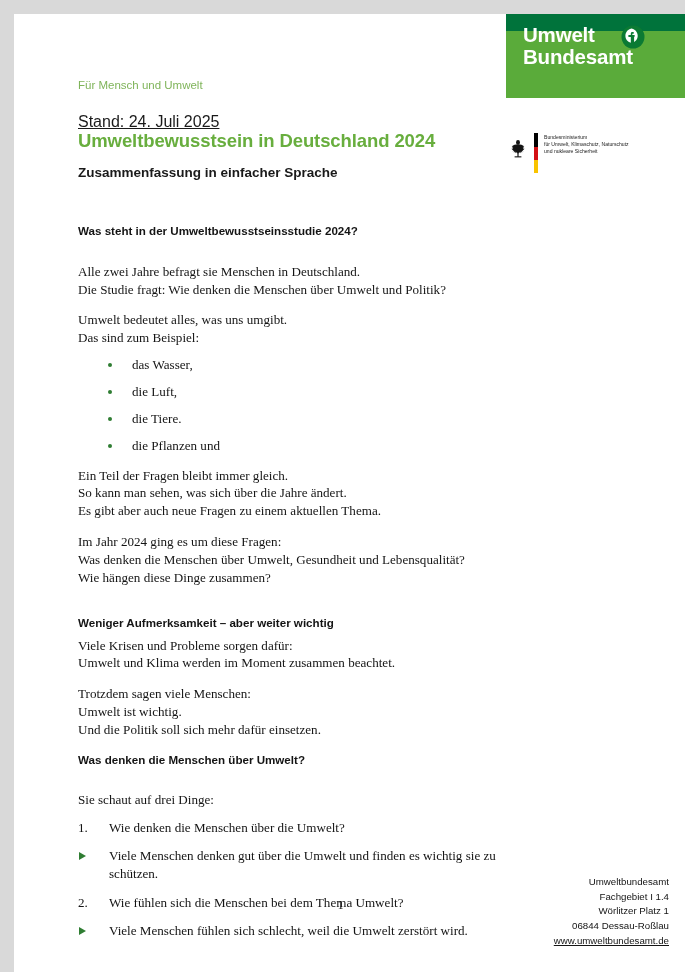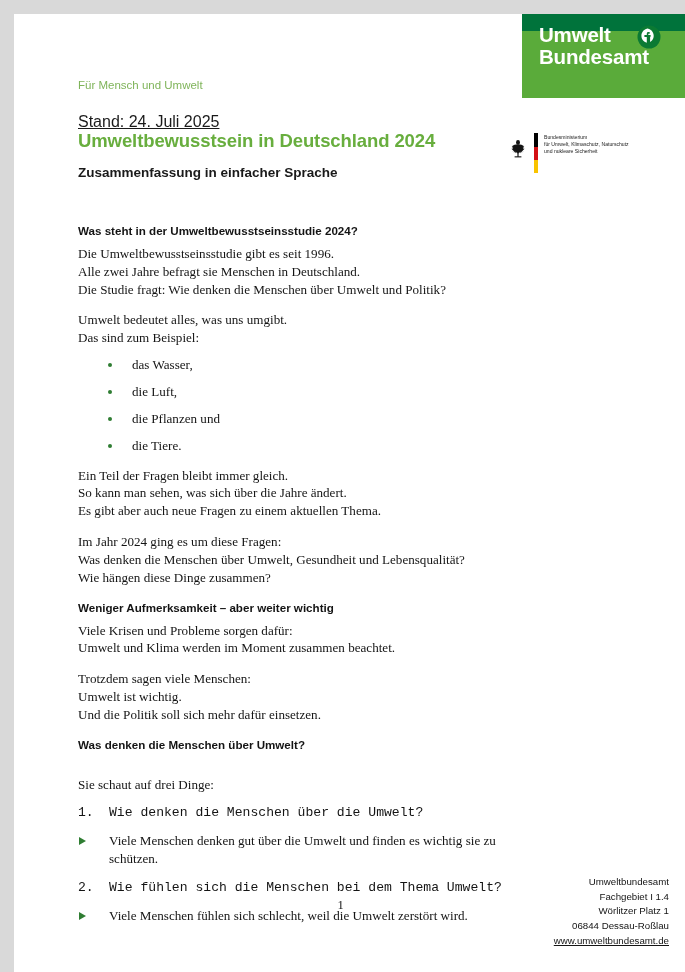--- a/index.html
+++ b/index.html
@@ -19,21 +19,21 @@
     top: 14px;
     width: 671px;
     height: 958px;
     background: #ffffff;
     overflow: hidden;
   }
 
   
   .logo-block {
     position: absolute;
-    right: 6px;
+    right: 22px;
     top: 0;
     width: 157px;
     height: 84px;
     margin-left: 24px;
   }
   .logo-topbar {
     position: absolute;
     left: 0;
     top: 0;
     width: 180px;
@@ -151,21 +151,21 @@
     font-family: "Liberation Sans", sans-serif;
     font-weight: bold;
     font-size: 11.6px;
     color: #141414;
     margin: 0 0 6px 0;
   }
   p.para {
     margin: 0 0 13px 0;
   }
   p.para.tight { margin-bottom: 0; }
-  p.para.gap-lg { margin-bottom: 13px; }
+  p.para.gap-lg { margin-bottom: 28px; }
 
   ul.bullets {
     list-style: none;
     margin: 9px 0 12px 0;
     padding: 0;
   }
   ul.bullets li {
     position: relative;
     padding-left: 54px;
     margin-bottom: 9px;
@@ -185,21 +185,20 @@
     list-style: none;
     margin: 10px 0 0 0;
     padding: 0;
     counter-reset: qn;
   }
   ol.numlist > li.num {
     position: relative;
     padding-left: 31px;
     margin-bottom: 10px;
     counter-increment: qn;
-    font-family: Liberation Mono, monospace;
   }
   ol.numlist > li.num::before {
     content: counter(qn) ".";
     position: absolute;
     left: 0;
     top: 0;
   }
   li.arrow {
     position: relative;
     list-style: none;
@@ -289,35 +288,35 @@
   <div class="tagline">Für Mensch und Umwelt</div>
   <div class="stand">Stand: 24. Juli 2025</div>
   <div class="doc-title">Umweltbewusstsein in Deutschland 2024</div>
   <div class="doc-subtitle">Zusammenfassung in einfacher Sprache</div>
 
   <div class="content">
 
     <div class="sec-head">Was steht in der Umweltbewusstseinsstudie 2024?</div>
 
     <p class="para">
-      <span>Die Umweltbewusstseinsstudie gibt es seit 1996.</span><br>
+      <br>
       <span>Alle zwei Jahre befragt sie Menschen in Deutschland.</span><br>
       <span>Die Studie fragt: Wie denken die Menschen über Umwelt und Politik?</span>
     </p>
 
     <p class="para tight">
       <span>Umwelt bedeutet alles, was uns umgibt.</span><br>
       <span>Das sind zum Beispiel:</span>
     </p>
 
     <ul class="bullets">
       <li><span>das Wasser,</span></li>
       <li><span>die Luft,</span></li>
+      <li><span>die Tiere.</span></li>
       <li><span>die Pflanzen und</span></li>
-      <li><span>die Tiere.</span></li>
     </ul>
 
     <p class="para">
       <span>Ein Teil der Fragen bleibt immer gleich.</span><br>
       <span>So kann man sehen, was sich über die Jahre ändert.</span><br>
       <span>Es gibt aber auch neue Fragen zu einem aktuellen Thema.</span>
     </p>
 
     <p class="para gap-lg">
       <span>Im Jahr 2024 ging es um diese Fragen:</span><br>

